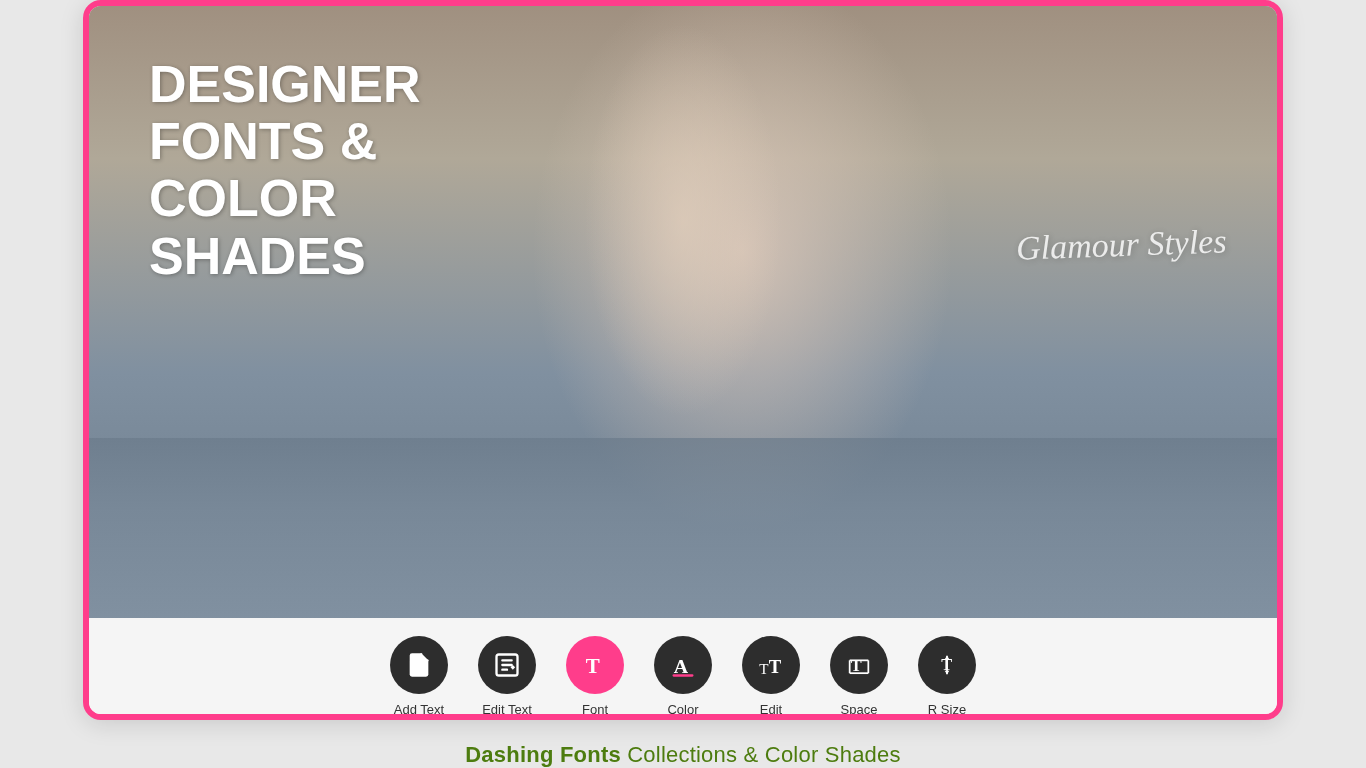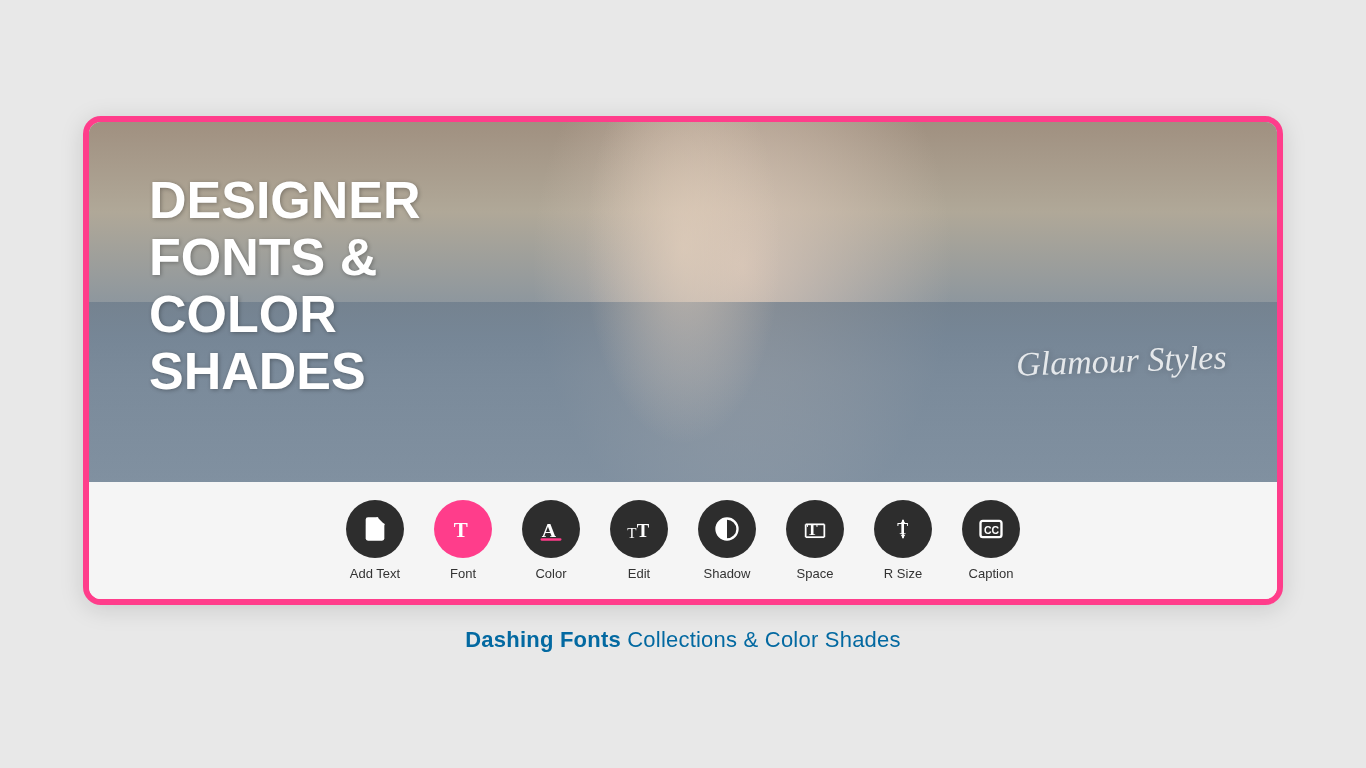--- a/index.html
+++ b/index.html
@@ -20,21 +20,21 @@
       border: 6px solid #ff3d8b;
       border-radius: 18px;
       overflow: hidden;
       background: #fff;
       box-shadow: 0 4px 24px rgba(0,0,0,0.13);
     }
 
     .image-area {
       position: relative;
       width: 100%;
-      height: 360px;
+      height: 612px;
       background: linear-gradient(135deg, #b8a99a 0%, #c9bfb5 30%, #8a9aaa 70%, #7a8c9c 100%);
       overflow: hidden;
     }
 
     
     .photo-bg {
       position: absolute;
       inset: 0;
       background:
         radial-gradient(ellipse 300px 400px at 55% 40%, rgba(220,200,185,0.85) 0%, transparent 70%),
@@ -137,21 +137,21 @@
     .tool-label {
       font-size: 13px;
       color: #333;
       font-weight: 500;
       text-align: right;
     }
 
     .bottom-text {
       margin-top: 22px;
       font-size: 22px;
-      color: #0369a1;
+      color: #4d7c0f;
       letter-spacing: 0.01em;
     }
 
     .bottom-text strong {
       font-weight: 900;
     }
 
     
     .tool-icon svg {
       width: 28px;
@@ -182,20 +182,30 @@
         <svg viewBox="0 0 24 24" xmlns="http://www.w3.org/2000/svg">
           <path d="M14 2H6a2 2 0 0 0-2 2v16a2 2 0 0 0 2 2h12a2 2 0 0 0 2-2V8l-6-6z"></path>
           <path d="M14 2v6h6" fill="none" stroke="white" stroke-width="1.5"></path>
           <line x1="12" y1="18" x2="12" y2="12" stroke="white" stroke-width="2"></line>
           <line x1="9" y1="15" x2="15" y2="15" stroke="white" stroke-width="2"></line>
         </svg>
       </div>
       <span class="tool-label">Add Text</span>
     </div>
 
+    <div class="tool-item">
+      <div class="tool-icon">
+        <svg viewBox="0 0 24 24" xmlns="http://www.w3.org/2000/svg">
+          <rect x="3" y="3" width="18" height="18" rx="2" fill="none" stroke="white" stroke-width="2"></rect>
+          <path d="M8 8h8M8 12h8M8 16h4" stroke="white" stroke-width="2" stroke-linecap="round"></path>
+          <path d="M15 14l2-2 2 2-2 2-2-2z" fill="white"></path>
+        </svg>
+      </div>
+      <span class="tool-label">Edit Text</span>
+    </div>
 
     <div class="tool-item">
       <div class="tool-icon active">
         <svg viewBox="0 0 24 24" xmlns="http://www.w3.org/2000/svg">
           <text x="4" y="19" font-size="18" font-weight="bold" fill="white" font-family="serif">T</text>
         </svg>
       </div>
       <span class="tool-label">Font</span>
     </div>
 
@@ -214,29 +224,20 @@
         <svg viewBox="0 0 24 24" xmlns="http://www.w3.org/2000/svg">
           <text x="2" y="20" font-size="13" fill="white" font-family="serif">T</text>
           <text x="10" y="19" font-size="16" font-weight="bold" fill="white" font-family="serif">T</text>
         </svg>
       </div>
       <span class="tool-label">Edit</span>
     </div>
 
 
 
-    <div class="tool-item">
-      <div class="tool-icon">
-        <svg viewBox="0 0 24 24" xmlns="http://www.w3.org/2000/svg">
-          <circle cx="12" cy="12" r="9" fill="none" stroke="white" stroke-width="2"></circle>
-          <path d="M12 3 A9 9 0 0 0 12 21 Z" fill="white"></path>
-        </svg>
-      </div>
-      <span class="tool-label">Shadow</span>
-    </div>
 
     <div class="tool-item">
       <div class="tool-icon">
         <svg viewBox="0 0 24 24" xmlns="http://www.w3.org/2000/svg">
           <text x="5" y="17" font-size="14" font-weight="bold" fill="white" font-family="serif">T</text>
           <line x1="4" y1="8" x2="20" y2="8" stroke="white" stroke-width="1.5"></line>
           <line x1="4" y1="19" x2="20" y2="19" stroke="white" stroke-width="1.5"></line>
           <line x1="4" y1="8" x2="4" y2="19" stroke="white" stroke-width="1.5"></line>
           <line x1="20" y1="8" x2="20" y2="19" stroke="white" stroke-width="1.5"></line>
         </svg>
@@ -249,27 +250,18 @@
         <svg viewBox="0 0 24 24" xmlns="http://www.w3.org/2000/svg">
           <text x="7" y="16" font-size="14" font-weight="bold" fill="white" font-family="serif">T</text>
           <line x1="12" y1="4" x2="12" y2="20" stroke="white" stroke-width="1.5"></line>
           <polygon points="12,4 10,7 14,7" fill="white"></polygon>
           <polygon points="12,20 10,17 14,17" fill="white"></polygon>
         </svg>
       </div>
       <span class="tool-label">R Size</span>
     </div>
 
-    <div class="tool-item">
-      <div class="tool-icon">
-        <svg viewBox="0 0 24 24" xmlns="http://www.w3.org/2000/svg">
-          <rect x="3" y="5" width="18" height="14" rx="2" fill="none" stroke="white" stroke-width="2"></rect>
-          <text x="6" y="16" font-size="9" font-weight="bold" fill="white" font-family="Arial">CC</text>
-        </svg>
-      </div>
-      <span class="tool-label">Caption</span>
-    </div>
   </div>
 </div>
 
 <div class="bottom-text">
   <strong>Dashing Fonts</strong><span> Collections &amp; Color Shades</span>
 </div>
 
 </body></html>

